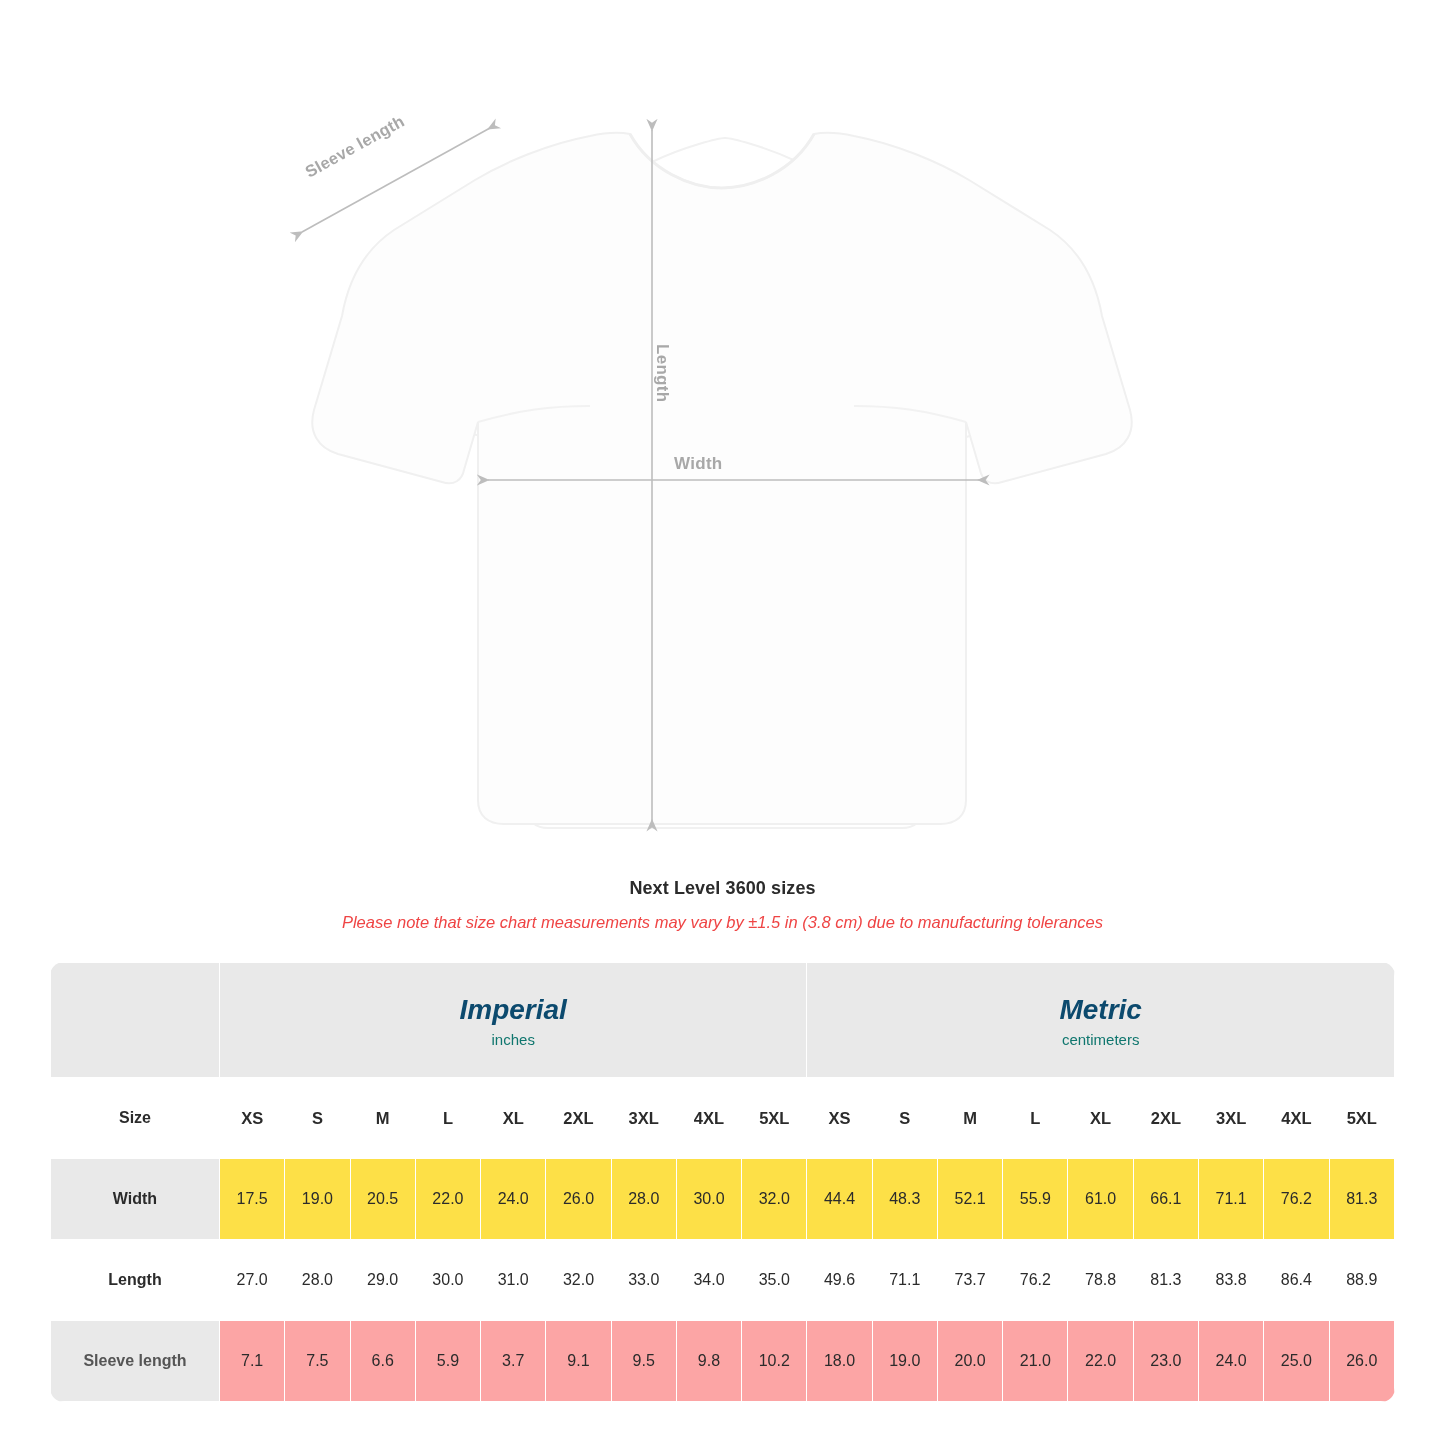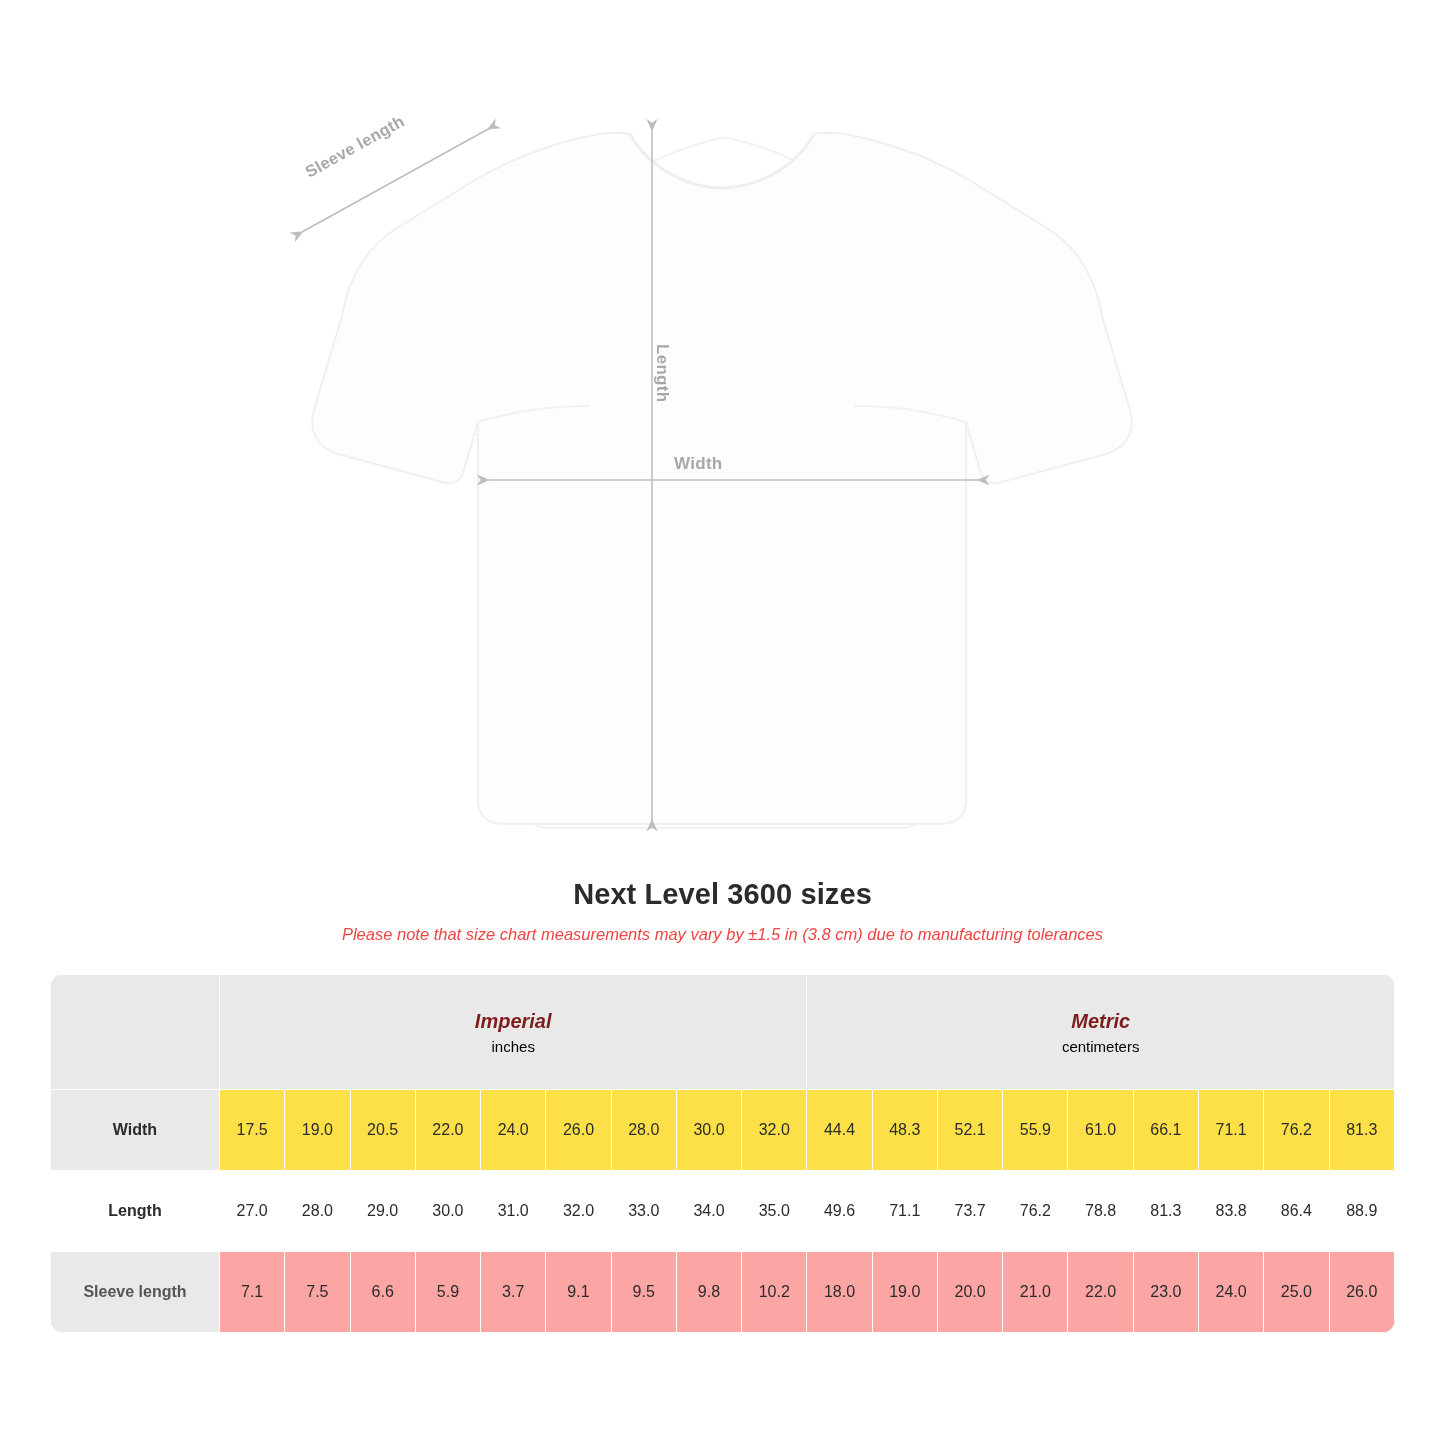--- a/index.html
+++ b/index.html
@@ -63,21 +63,21 @@
     top: 454px;
     font-size: 17px;
   }
 
   
   .title-block {
     text-align: center;
     margin-top: 18px;
   }
   .chart-title {
-    font-size: 29px;
+    font-size: 18px;
     font-weight: bold;
     color: #2b2b2b;
     margin: 0 0 14px 0;
     letter-spacing: 0.1px;
   }
   .chart-note {
     font-size: 16.5px;
     font-style: italic;
     color: #ef4444;
     margin: 0;
@@ -100,29 +100,29 @@
     font-size: 16px;
     color: #2b2b2b;
     border: 1px solid #ffffff;
   }
   .sys-head {
     background: #e9e9e9;
     height: 112px;
     vertical-align: middle;
   }
   .sys-name {
-    font-size: 20px;
+    font-size: 28px;
     font-weight: bold;
     font-style: italic;
-    color: #7f1d1d;
+    color: #0c4a6e;
     line-height: 1.25;
   }
   .sys-unit {
     font-size: 15px;
-    color: #000000;
+    color: #0f766e;
     font-style: normal;
     font-weight: normal;
     margin-top: 4px;
   }
   .row-label {
     background: #ffffff;
     font-weight: bold;
     font-size: 16.5px;
     color: #2b2b2b;
   }
@@ -233,20 +233,41 @@
           <td class="sys-head" colspan="9">
             <div class="sys-name">Imperial</div>
             <div class="sys-unit">inches</div>
           </td>
           <td class="sys-head" colspan="9">
             <div class="sys-name">Metric</div>
             <div class="sys-unit">centimeters</div>
           </td>
         </tr>
 
+        <tr class="r-size">
+          <td class="row-label first-col">Size</td>
+          <td class="val">XS</td>
+          <td class="val">S</td>
+          <td class="val">M</td>
+          <td class="val">L</td>
+          <td class="val">XL</td>
+          <td class="val">2XL</td>
+          <td class="val">3XL</td>
+          <td class="val">4XL</td>
+          <td class="val">5XL</td>
+          <td class="val">XS</td>
+          <td class="val">S</td>
+          <td class="val">M</td>
+          <td class="val">L</td>
+          <td class="val">XL</td>
+          <td class="val">2XL</td>
+          <td class="val">3XL</td>
+          <td class="val">4XL</td>
+          <td class="val">5XL</td>
+        </tr>
 
         <tr class="r-width">
           <td class="row-label first-col">Width</td>
           <td>17.5</td>
           <td>19.0</td>
           <td>20.5</td>
           <td>22.0</td>
           <td>24.0</td>
           <td>26.0</td>
           <td>28.0</td>

